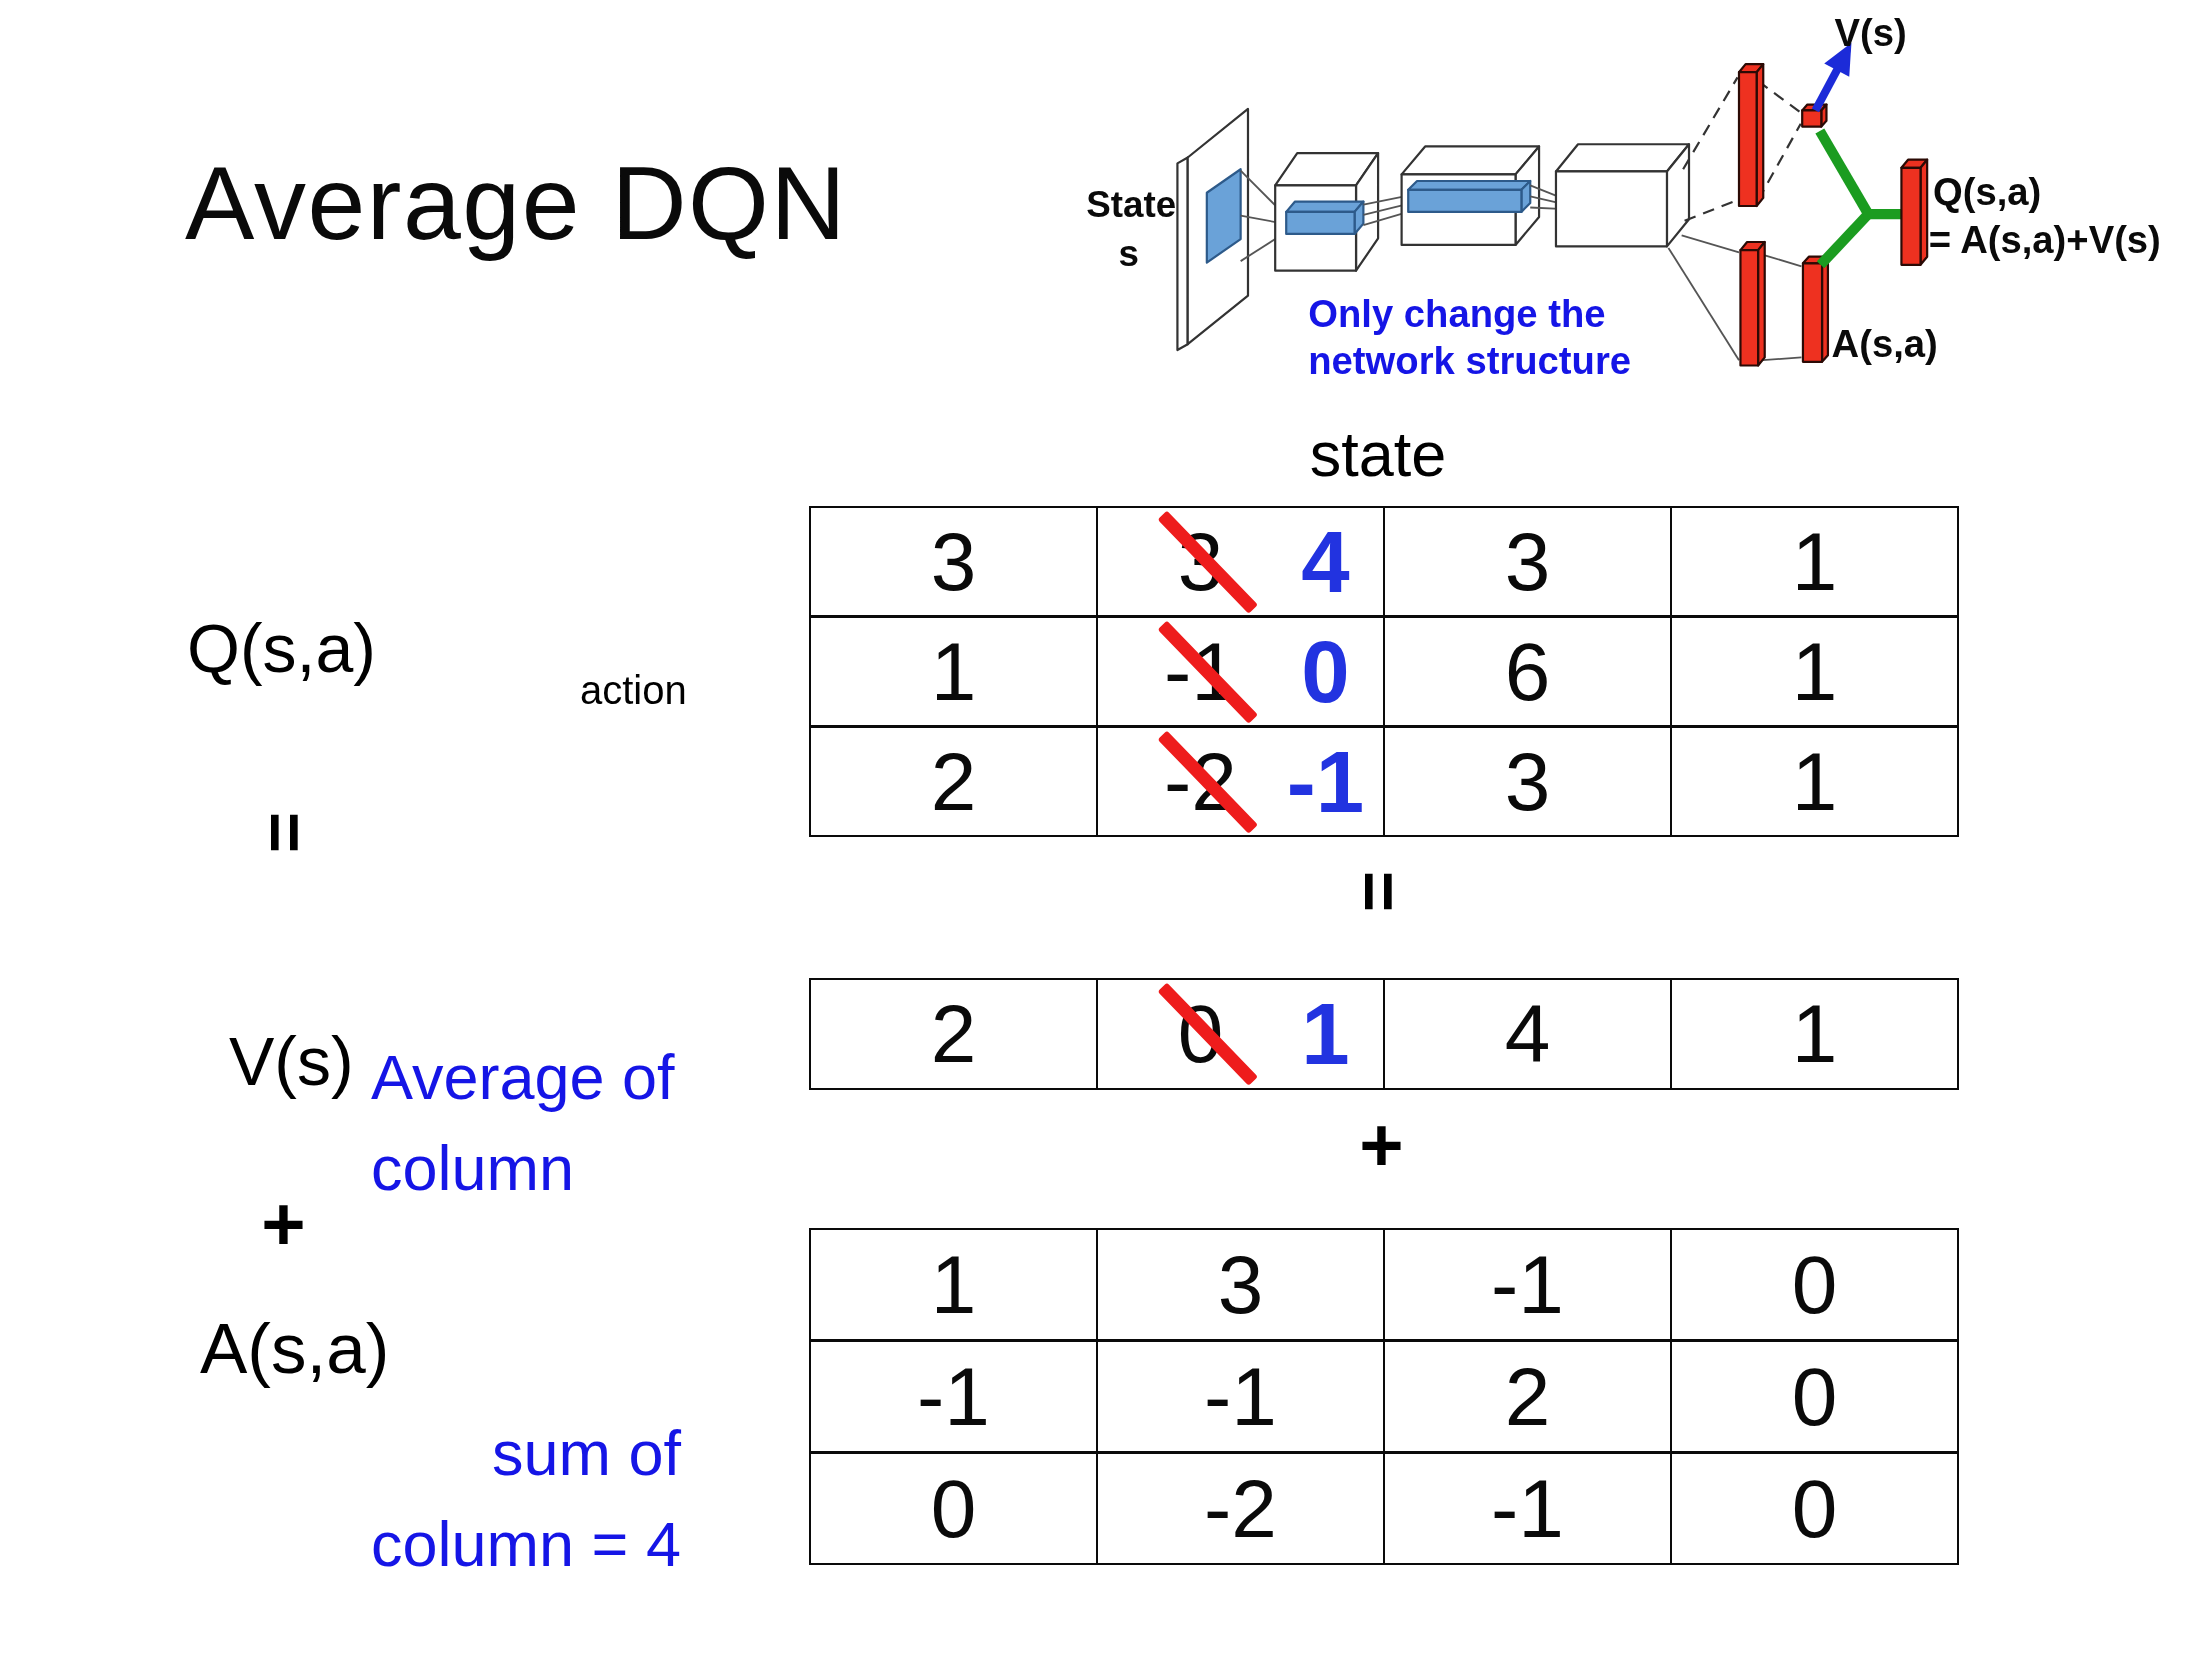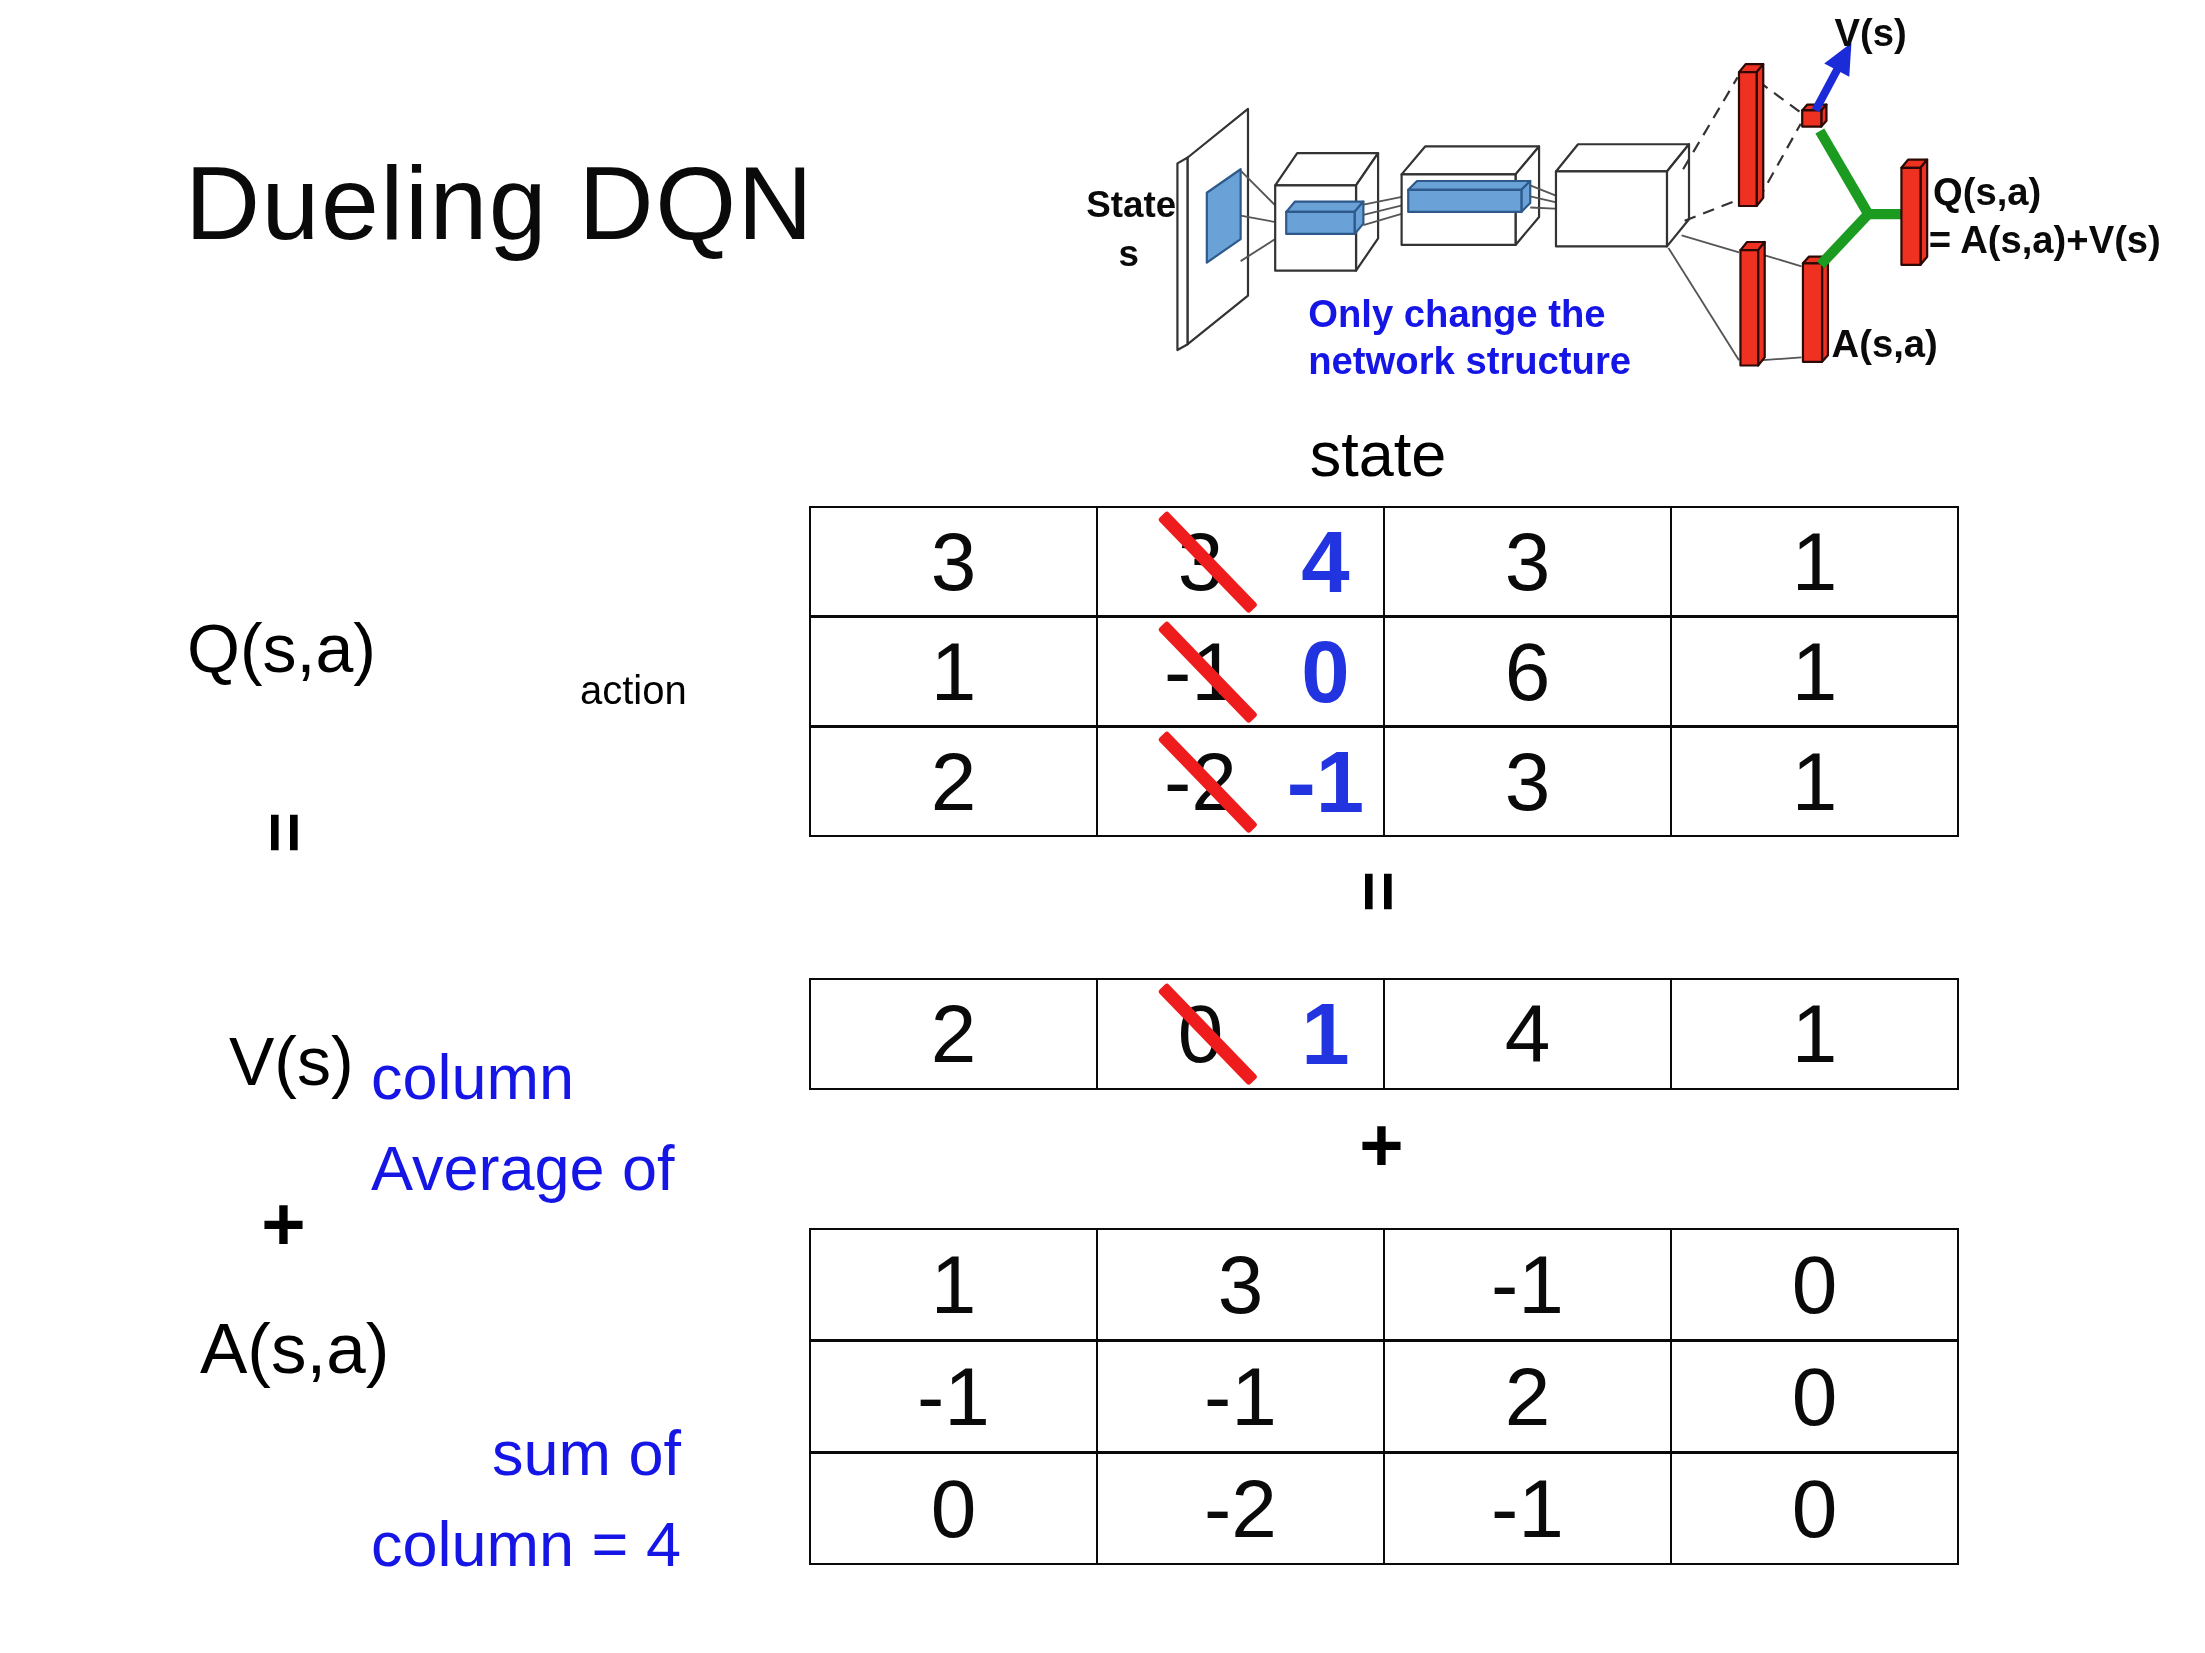--- a/index.html
+++ b/index.html
@@ -72,21 +72,21 @@
   .thin{stroke:#555555;stroke-width:2.5;fill:none;}
   .dash{stroke:#333333;stroke-width:3;fill:none;stroke-dasharray:16 11;}
   .green{stroke:var(--merge-green,#1b9c20);stroke-width:14;fill:none;}
   .barrow{stroke:var(--arrow-blue,#1c2bd8);stroke-width:11;fill:none;}
 </style>
 </head>
 <body>
 
 <div id="slide">
 
-  <div id="title" class="abs">Dueling DQN</div>
+  <div id="title" class="abs">Average DQN</div>
 
   <svg id="diagram" class="abs" width="1154" height="412" viewBox="0 0 1570 560">
 
     <g>
       <polygon class="wbox" points="172,222 186,214 186,468 172,476"></polygon>
       <polygon class="wbox" points="186,214 268,148 268,402 186,468"></polygon>
       <polygon class="cbar" points="212,262 258,230 258,325 212,357"></polygon>
     </g>
 
     <g>
@@ -201,22 +201,22 @@
   <div id="q-label" class="abs">Q(s,a)</div>
   <div id="action-label" class="abs">action</div>
   <div id="eq-left" class="abs op">=</div>
   <div id="eq-mid" class="abs op">=</div>
   <div id="v-label" class="abs">V(s)</div>
   <div id="plus-left" class="abs op">+</div>
   <div id="plus-mid" class="abs op">+</div>
   <div id="a-label" class="abs">A(s,a)</div>
 
   <div id="avg-note" class="abs blue-note">
+    <span>Average of</span>
     <span>column</span>
-    <span>Average of</span>
   </div>
   <div id="sum-note" class="abs blue-note">
     <span>sum of</span>
     <span>column = 4</span>
   </div>
 
   <div id="q-table" class="ptable">
       <div class="trow">
         <div class="tcell">3</div>
         <div class="tcell">

